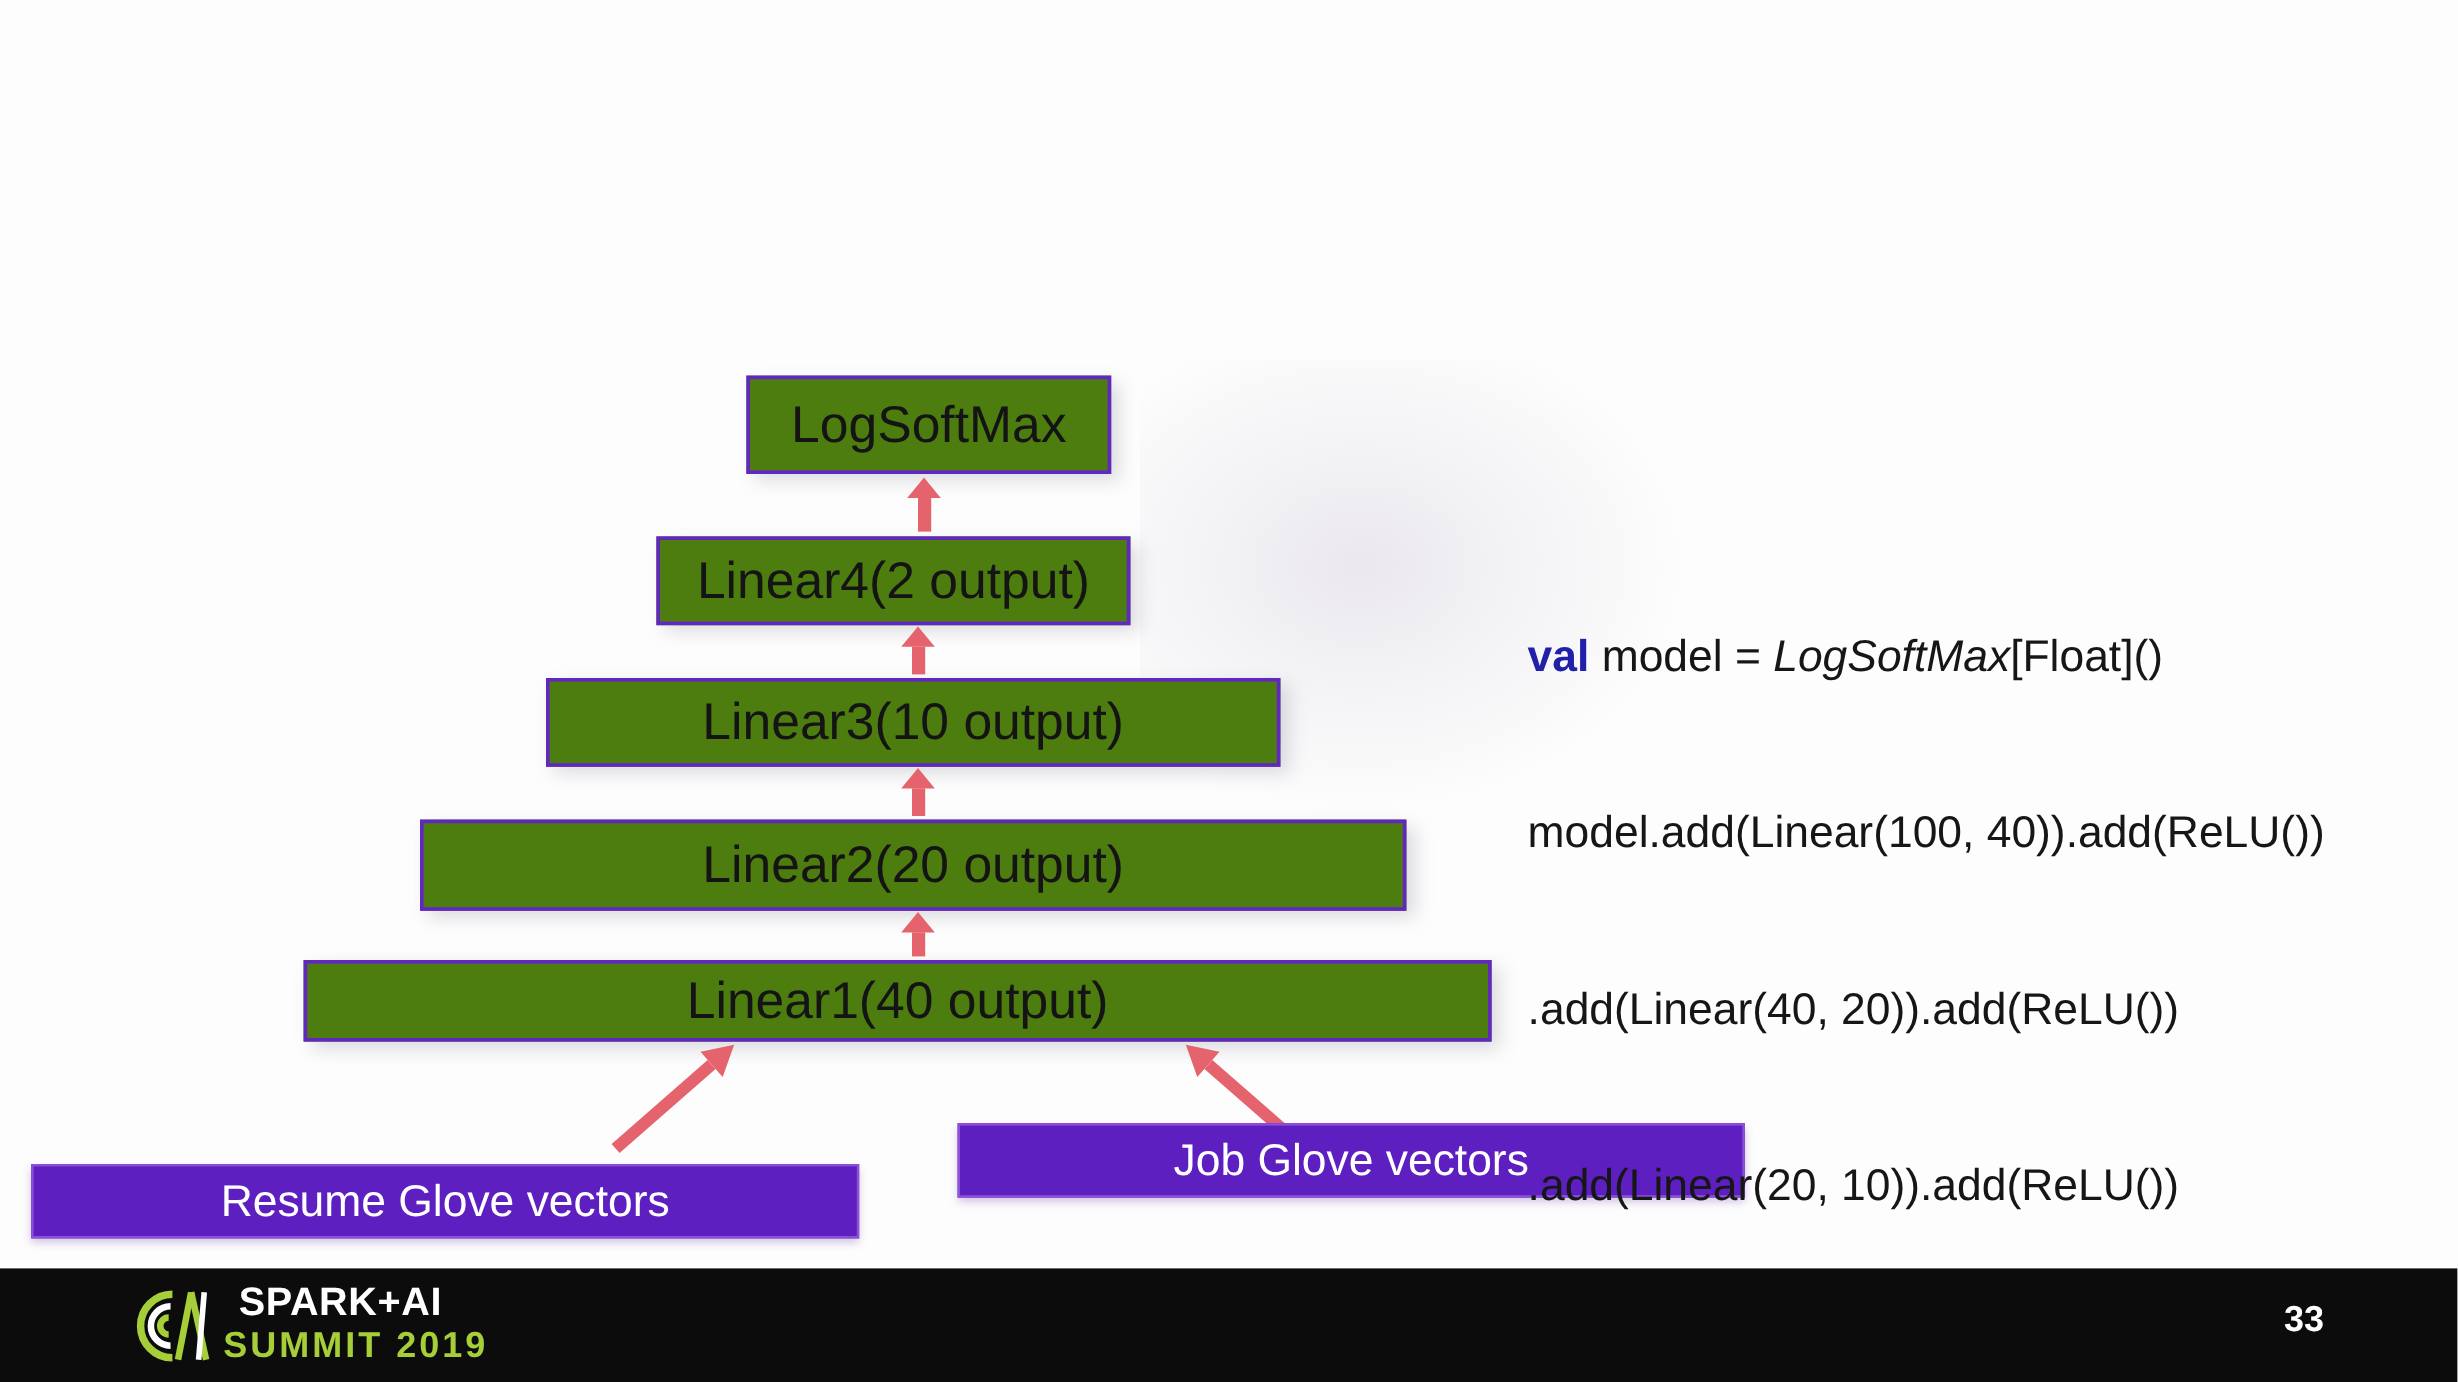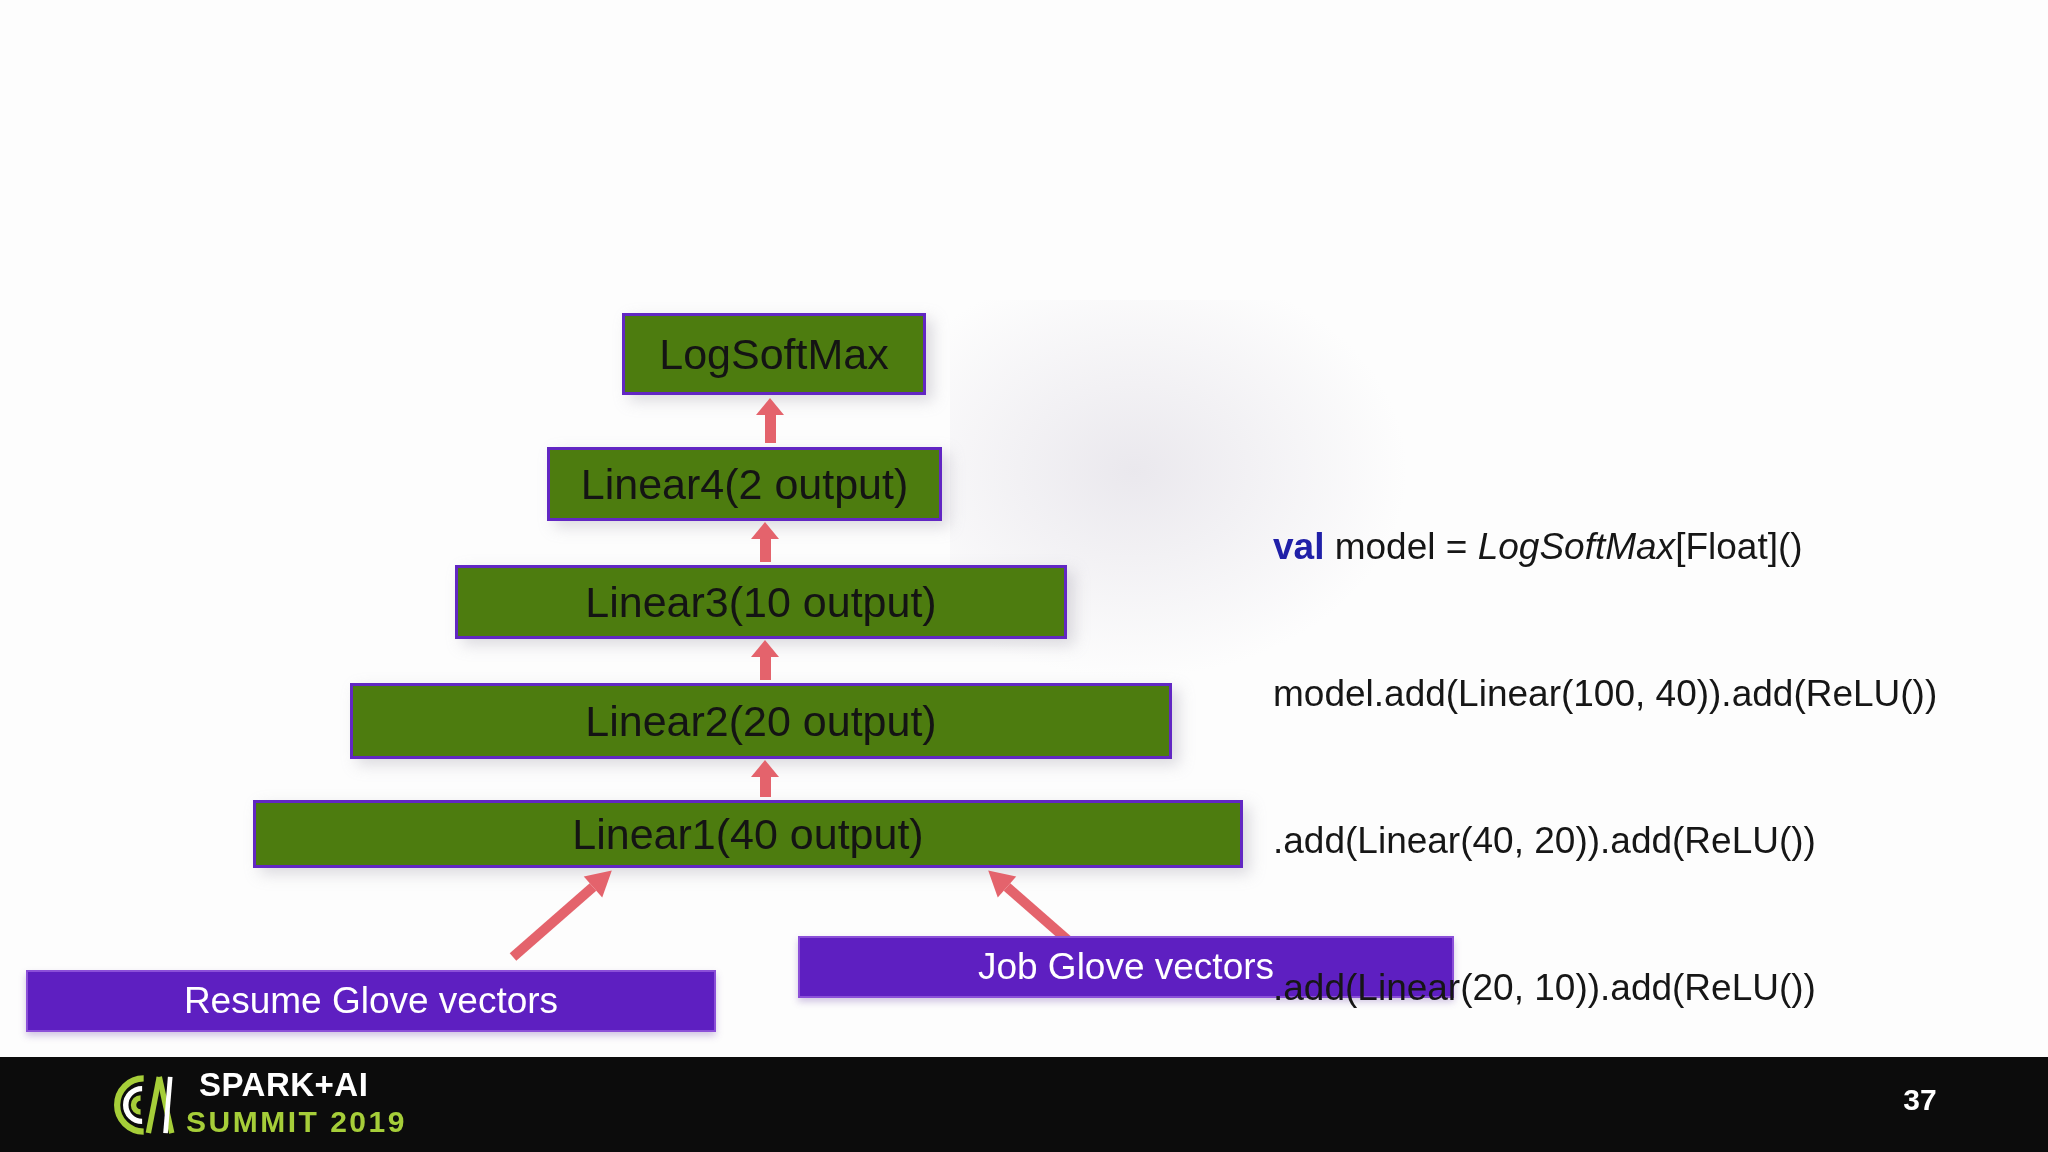--- a/index.html
+++ b/index.html
@@ -170,16 +170,16 @@
       <path d="M54 19 a19 19 0 1 0 0 42" fill="none" stroke="#ffffff" stroke-width="7"></path>
       <path d="M52 31 a9 9 0 1 0 0 18" fill="none" stroke="#a6ce39" stroke-width="7"></path>
       <path d="M62 76 L76 4" stroke="#a6ce39" stroke-width="7" fill="none"></path>
       <path d="M76 4 L92 76" stroke="#a6ce39" stroke-width="7" fill="none"></path>
       <path d="M84 76 L90 4" stroke="#ffffff" stroke-width="6" fill="none"></path>
     </svg>
     <div class="brand">
       <div class="brand-line1">SPARK+AI</div>
       <div class="brand-line2">SUMMIT 2019</div>
     </div>
-    <div class="page-number">37</div>
+    <div class="page-number">33</div>
   </div>
 
 </div>
 
 </body></html>

